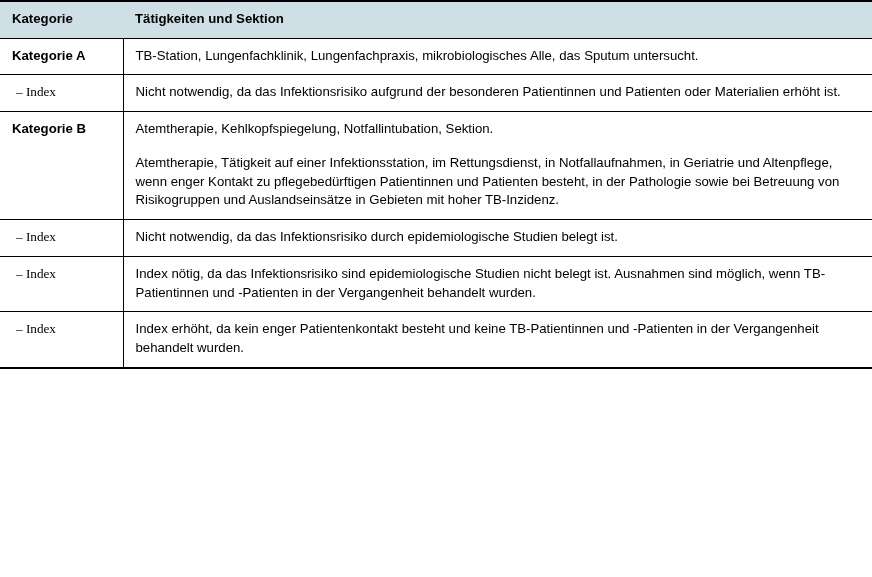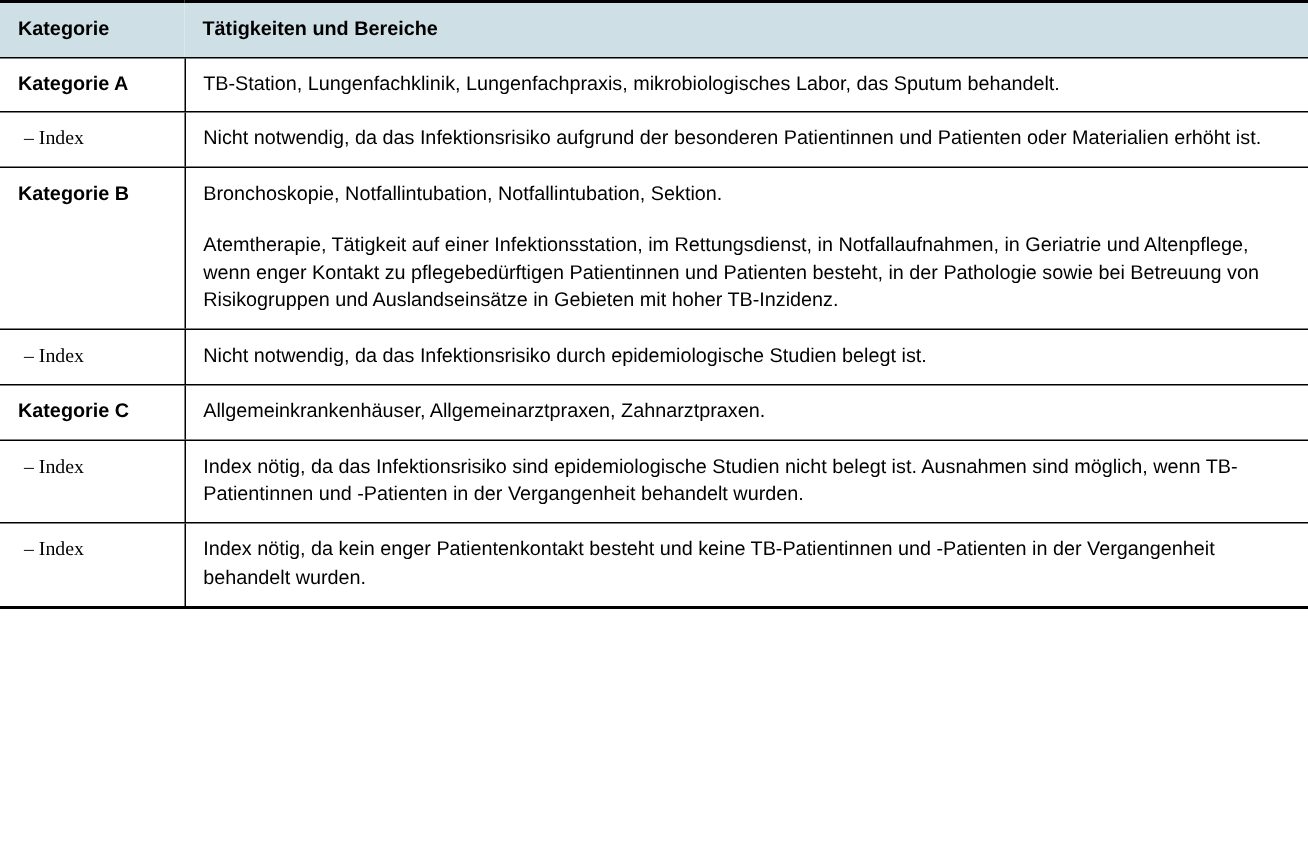--- a/index.html
+++ b/index.html
@@ -72,50 +72,46 @@
 
 <div class="table-wrap">
   <table class="cat-table">
     <colgroup>
       <col class="col-cat">
       <col class="col-desc">
     </colgroup>
     <thead>
       <tr>
         <th class="th-cat">Kategorie</th>
-        <th class="th-desc">Tätigkeiten und Bereiche</th>
+        <th class="th-desc">Tätigkeiten und Sektion</th>
       </tr>
     </thead>
     <tbody>
       <tr>
         <td class="cell-cat">Kategorie A</td>
-        <td class="cell-desc">TB-Station, Lungenfachklinik, Lungenfachpraxis, mikrobiologisches Labor, das Sputum behandelt.</td>
+        <td class="cell-desc">TB-Station, Lungenfachklinik, Lungenfachpraxis, mikrobiologisches Alle, das Sputum untersucht.</td>
       </tr>
       <tr>
         <td class="cell-cat index-row">– Index</td>
         <td class="cell-desc">Nicht notwendig, da das Infektionsrisiko aufgrund der besonderen Patientinnen und Patienten oder Materialien erhöht ist.</td>
       </tr>
       <tr>
         <td class="cell-cat">Kategorie B</td>
         <td class="cell-desc">
-          <span class="para">Bronchoskopie, Notfallintubation, Notfallintubation, Sektion.</span>
+          <span class="para">Atemtherapie, Kehlkopfspiegelung, Notfallintubation, Sektion.</span>
           <span class="para">Atemtherapie, Tätigkeit auf einer Infektionsstation, im Rettungsdienst, in Notfallaufnahmen, in Geriatrie und Altenpflege, wenn enger Kontakt zu pflegebedürftigen Patientinnen und Patienten besteht, in der Pathologie sowie bei Betreuung von Risikogruppen und Auslandseinsätze in Gebieten mit hoher TB-Inzidenz.</span>
         </td>
       </tr>
       <tr>
         <td class="cell-cat index-row">– Index</td>
         <td class="cell-desc">Nicht notwendig, da das Infektionsrisiko durch epidemiologische Studien belegt ist.</td>
       </tr>
       <tr>
-        <td class="cell-cat">Kategorie C</td>
-        <td class="cell-desc">Allgemeinkrankenhäuser, Allgemeinarztpraxen, Zahnarztpraxen.</td>
-      </tr>
-      <tr>
         <td class="cell-cat index-row">– Index</td>
         <td class="cell-desc">Index nötig, da das Infektionsrisiko sind epidemiologische Studien nicht belegt ist. Ausnahmen sind möglich, wenn TB-Patientinnen und -Patienten in der Vergangenheit behandelt wurden.</td>
       </tr>
       <tr>
         <td class="cell-cat index-row">– Index</td>
-        <td class="cell-desc">Index nötig, da kein enger Patientenkontakt besteht und keine TB-Patientinnen und -Patienten in der Vergangenheit behandelt wurden.</td>
+        <td class="cell-desc">Index erhöht, da kein enger Patientenkontakt besteht und keine TB-Patientinnen und -Patienten in der Vergangenheit behandelt wurden.</td>
       </tr>
     </tbody>
   </table>
 </div>
 
 </body></html>

